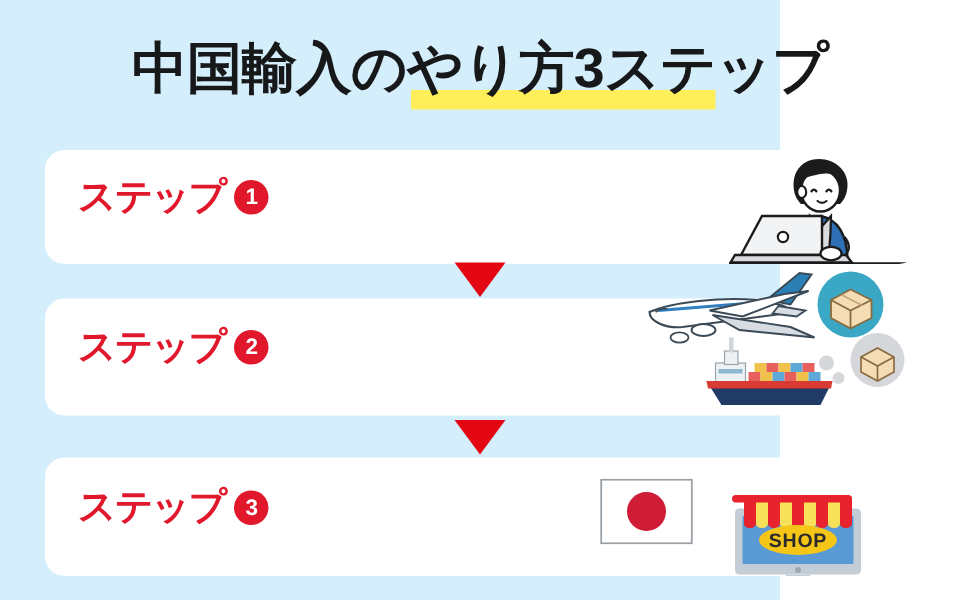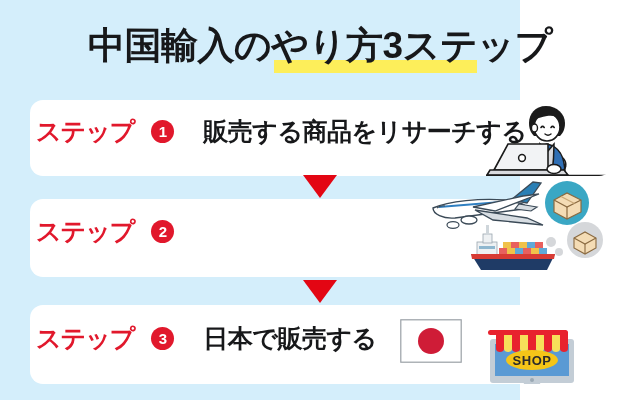--- a/index.html
+++ b/index.html
@@ -62,24 +62,24 @@
     border-radius: 13px;
     box-sizing: border-box;
     overflow: hidden;
   }
   #card-1 { top: 100px;  height: 76px; }
   #card-2 { top: 199px;  height: 78px; }
   #card-3 { top: 305px;  height: 79px; }
 
   .card-label {
     position: absolute;
-    left: 6px;
+    left: 22px;
     display: flex;
     align-items: center;
-    gap: 15px;
+    gap: 4px;
   }
   #card-1 .card-label { top: 19px; }
   #card-2 .card-label { top: 20px; }
   #card-3 .card-label { top: 21px; }
 
   .step-word {
     font-size: 25px;
     font-weight: bold;
     color: #e1182c;
     letter-spacing: -1px;
@@ -141,21 +141,20 @@
     <span class="title-inner">
       <span class="title-hl"></span>
       <span class="title-text">中国輸入のやり方3ステップ</span>
     </span>
   </div>
 
   <div class="card" id="card-1">
     <div class="card-label">
       <span class="step-word">ステップ</span>
       <span class="step-num">1</span>
-      <span class="card-title">販売する商品をリサーチする</span>
     </div>
 
     <div class="illus" id="illus-person">
       <svg viewBox="0 0 120 82" width="120" height="82" xmlns="http://www.w3.org/2000/svg">
 
         <path d="M60 10 C49 10 43 18 43 27 C43 33 45 37 48 40 L74 40 C77 37 79 33 79 27 C79 18 71 10 60 10 Z" fill="#1b1b1b"></path>
 
         <ellipse cx="61" cy="31" rx="13" ry="14" fill="#ffffff" stroke="#1b1b1b" stroke-width="1.6"></ellipse>
 
         <ellipse cx="48.5" cy="32" rx="3" ry="4" fill="#ffffff" stroke="#1b1b1b" stroke-width="1.4"></ellipse>
@@ -258,21 +257,20 @@
       </g>
     </svg>
   </div>
 
   <div class="arrow" id="arrow-2"></div>
 
   <div class="card" id="card-3">
     <div class="card-label">
       <span class="step-word">ステップ</span>
       <span class="step-num">3</span>
-      <span class="card-title">日本で販売する</span>
     </div>
 
     <div class="illus" id="illus-flag">
       <svg viewBox="0 0 62 44" width="62" height="44" xmlns="http://www.w3.org/2000/svg">
         <rect x="0.8" y="0.8" width="60.4" height="42.4" fill="#ffffff" stroke="#9aa0a6" stroke-width="1.2"></rect>
         <circle cx="31" cy="22" r="13" fill="#cf1c37"></circle>
       </svg>
     </div>
 
     <div class="illus" id="illus-shop">

